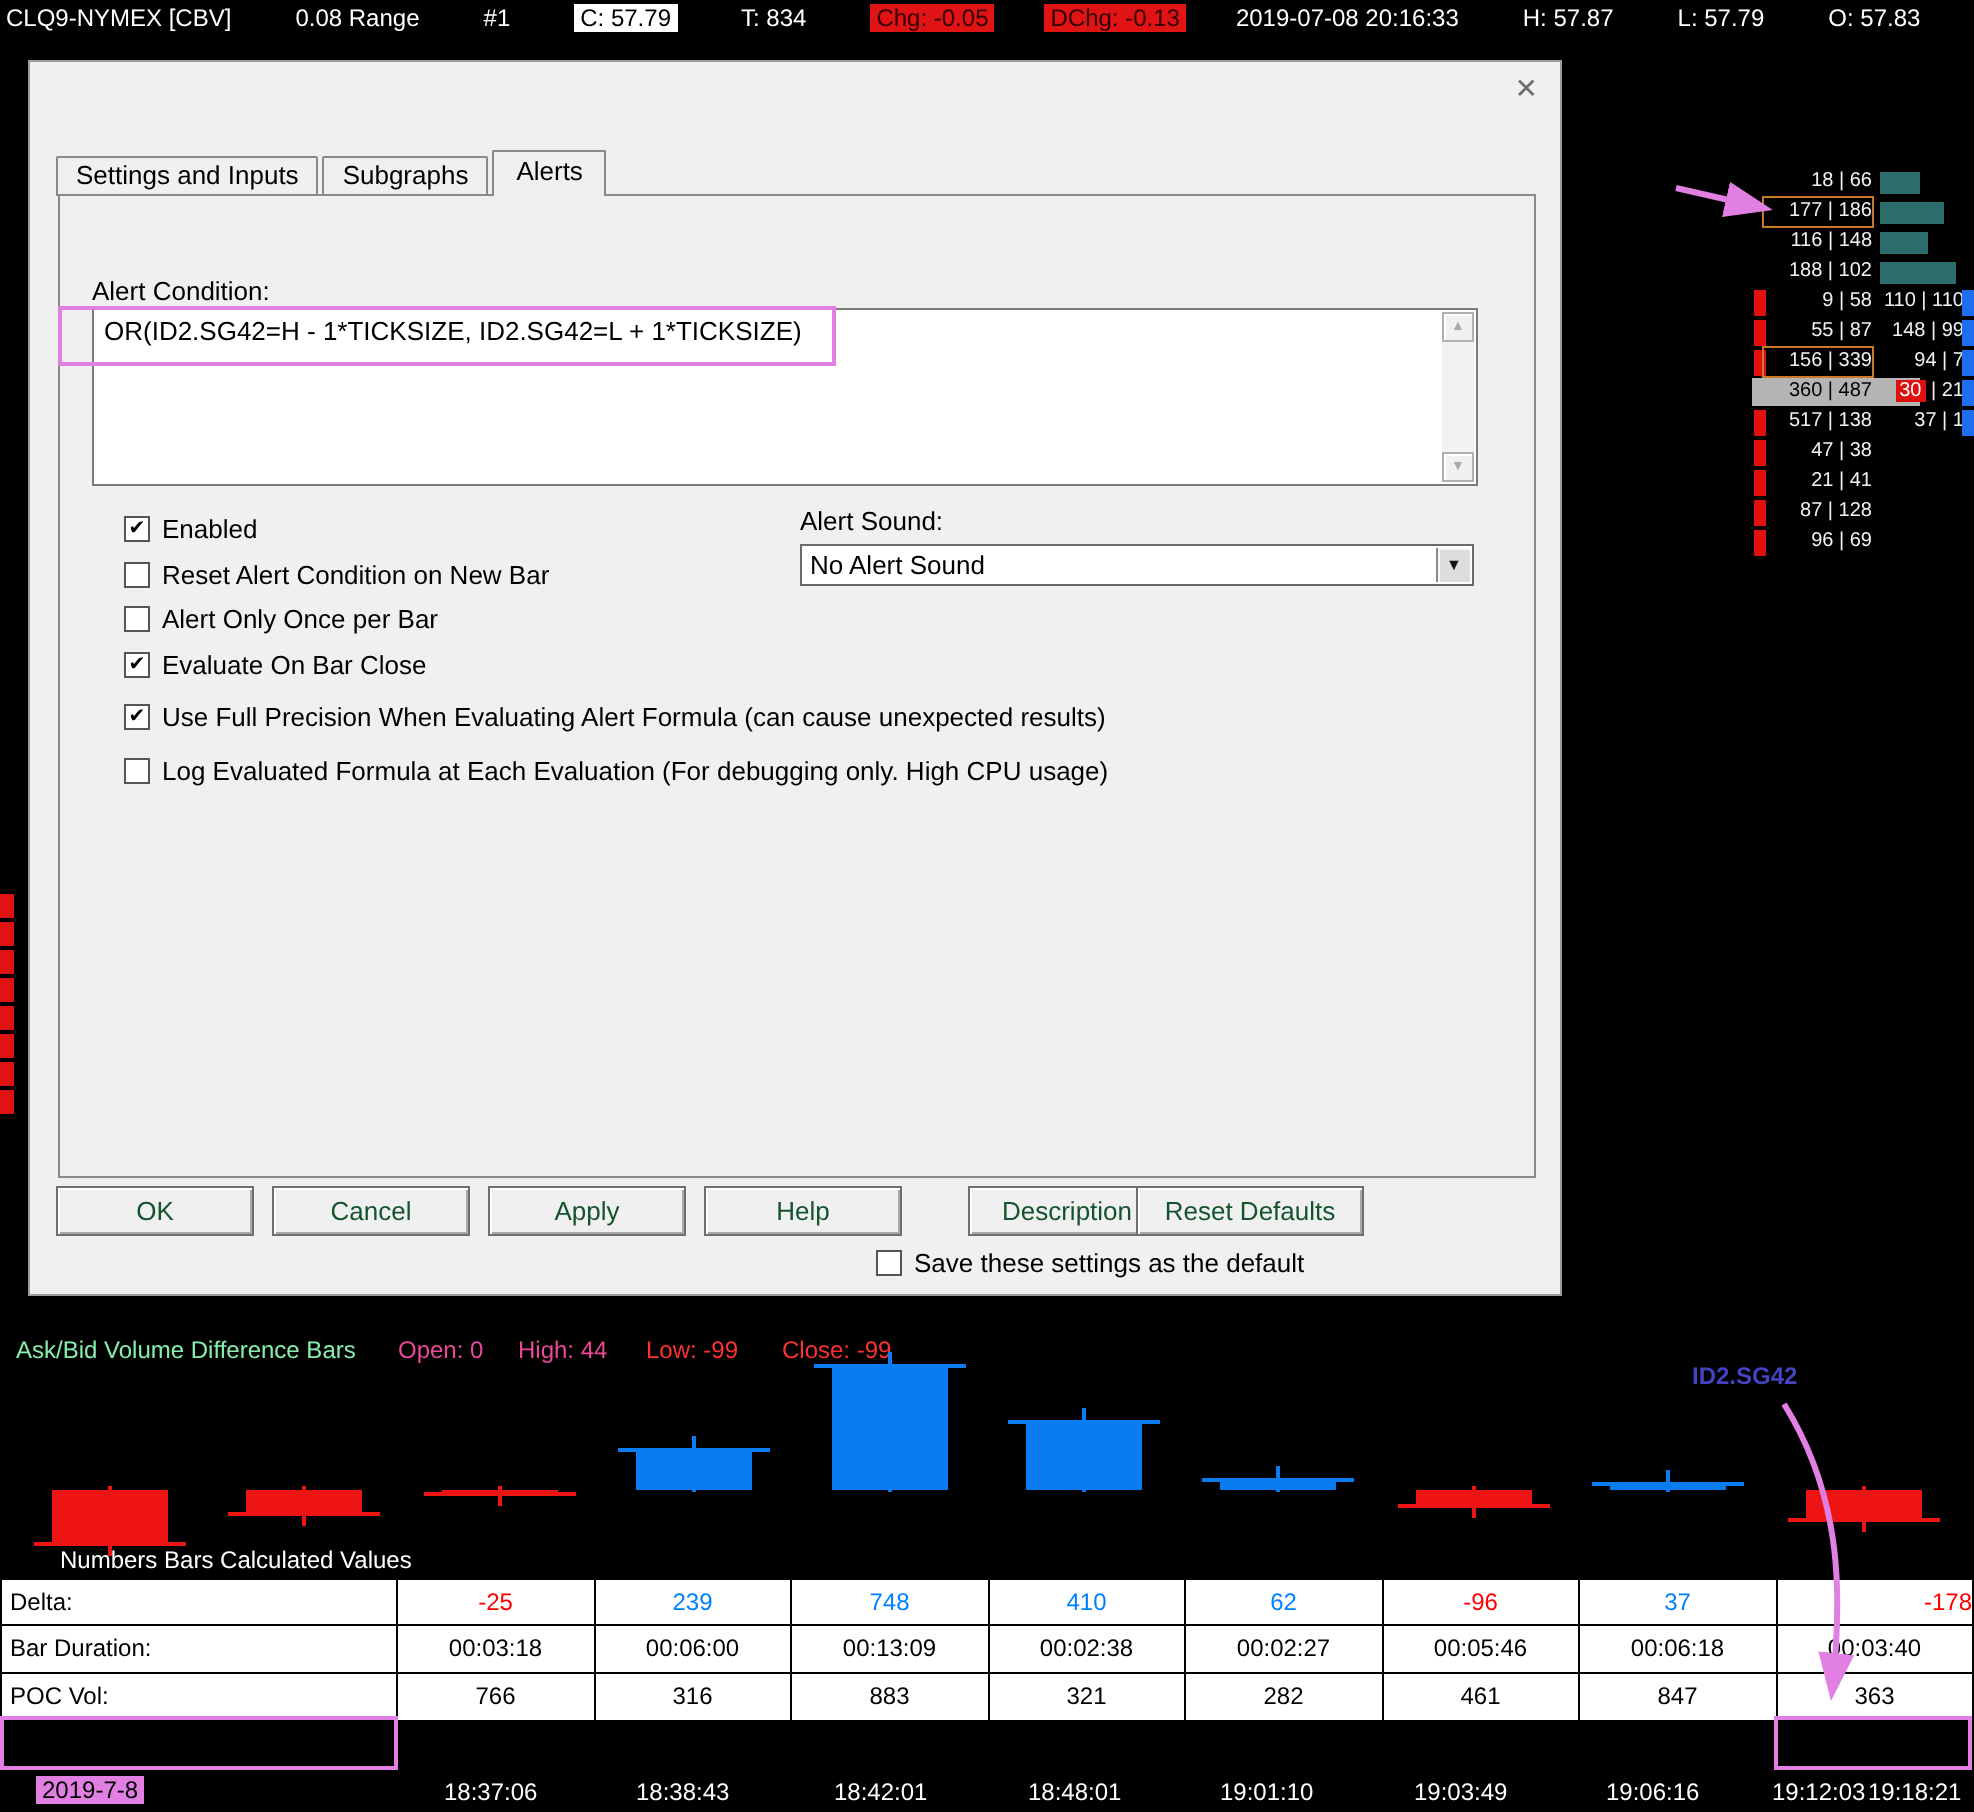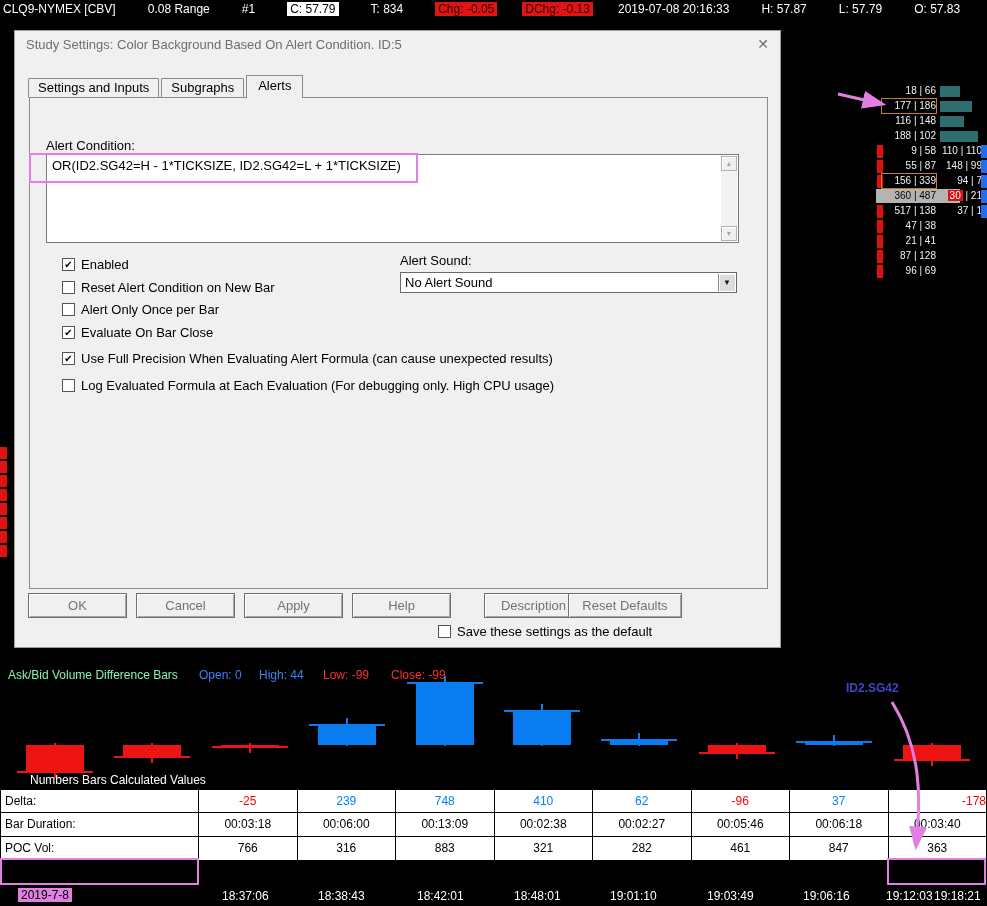--- a/index.html
+++ b/index.html
@@ -66,28 +66,28 @@
   .cb-label { font-size:13px; }
   .as-label { position:absolute; left:370px; top:155px; }
   .as-select { position:absolute; left:370px; top:174px; width:337px; height:21px; background:#fff;
                border:1px solid #6a6a6a; }
   .as-value { position:absolute; left:4px; top:2px; font-size:13px; }
   .as-btn { position:absolute; right:1px; top:1px; bottom:1px; width:17px; background:#dcdcdc;
             border-left:1px solid #8a8a8a; box-shadow:inset 1px 1px 0 #f8f8f8; font-size:8px;
             color:#111; text-align:center; line-height:17px; }
   .dlg-btn { position:absolute; height:25px; width:99px; background:#f0f0f0; border:1px solid #6f6f6f;
              box-shadow:inset 1px 1px 0 #fff, inset -1px -1px 0 #a8a8a8;
-             font-family:"Liberation Sans",sans-serif; font-size:13px; color:#737373;text-align:center; }
+             font-family:"Liberation Sans",sans-serif; font-size:13px; color:#14532d;text-align:center; }
   .save-row { position:absolute; left:423px; top:593px; display:flex; align-items:center; gap:6px; }
 
   
   .bottom-chart { position:absolute; left:0; top:660px; width:987px; height:129px; }
   .bc-title { position:absolute; left:8px; top:8px; color:#86efac; font-size:12px; }
   .bc-stat { position:absolute; top:8px; font-size:12px; }
-  .stat-blue { color:#3b82f6; }
+  .stat-blue { color:#ec4899; }
   .stat-red { color:#ff3030; }
   .bc-bars { position:absolute; left:0; top:0; width:987px; height:129px; }
   .vb-box, .vb-line, .vb-wick { position:absolute; }
   .vb-wick { width:2px; }
   .vb-line { height:2px; }
   .bc-calc-label { position:absolute; left:30px; top:113px; color:#fff; font-size:12px; }
 
   
   .nb-table { position:absolute; left:0; top:789px; width:987px; background:#000; }
   .nb-row { display:flex; height:24px; }
@@ -286,21 +286,20 @@
       <span class="ta-item" style="left: 514px;">18:48:01</span>
       <span class="ta-item" style="left: 610px;">19:01:10</span>
       <span class="ta-item" style="left: 707px;">19:03:49</span>
       <span class="ta-item" style="left: 803px;">19:06:16</span>
       <span class="ta-item" style="left: 886px;">19:12:03</span>
       <span class="ta-item" style="left: 934px;">19:18:21</span>
     </div>
 
   <div class="dialog">
     <div class="dlg-titlebar">
-      <span>Study Settings: Color Background Based On Alert Condition. ID:5</span>
       <span class="dlg-close">✕</span>
     </div>
     <div class="tabs">
       <div class="tab">Settings and Inputs</div>
       <div class="tab">Subgraphs</div>
       <div class="tab active">Alerts</div>
     </div>
     <div class="content-box">
       <div class="ac-label">Alert Condition:</div>
       <div class="ac-box">

